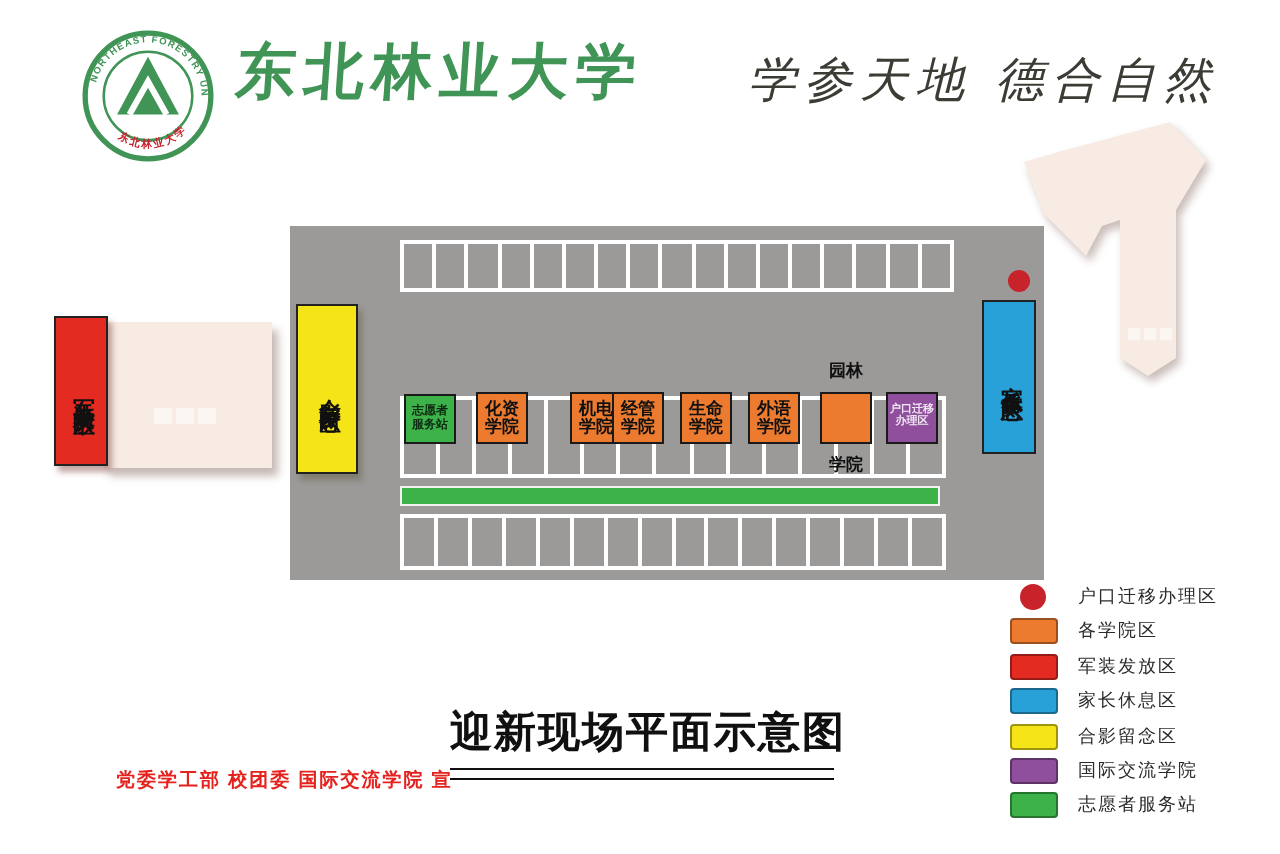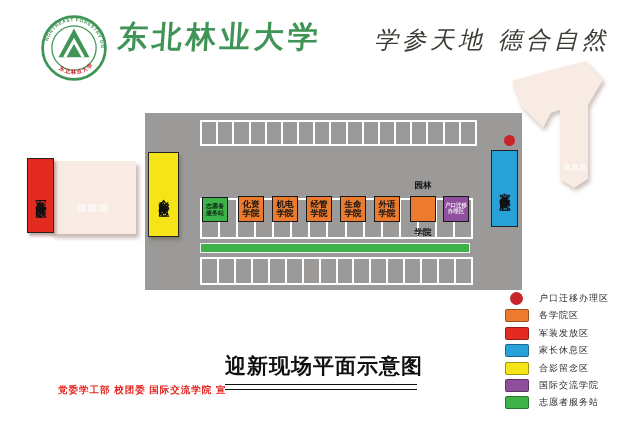--- a/index.html
+++ b/index.html
@@ -49,21 +49,21 @@
   .dot{position:absolute;left:359px;top:22px;width:11px;height:11px;border-radius:50%;
        background:#c8222a;}
 
   .booth{position:absolute;top:83px;width:26px;height:26px;box-sizing:border-box;
          border:1.5px solid #1a1a1a;display:flex;flex-direction:column;
          align-items:center;justify-content:center;text-align:center;}
   .booth .l1,.booth .l2{display:block;line-height:1.08;}
   .booth-orange{background:#ec7b2f;color:#111;font-weight:bold;font-size:8.5px;}
   .booth-green{background:#3cb249;color:#0e2a12;font-weight:bold;font-size:6px;top:84px;height:25px;}
   .booth-purple{background:#8f4f9c;color:#f0e6f2;font-weight:bold;font-size:5.5px;}
-  .b0{left:57px;} .b1{left:93px;} .b2{left:127px;} .b3{left:161px;}
+  .b0{left:57px;} .b1{left:93px;} .b2{left:140px;} .b3{left:161px;}
   .b4{left:195px;} .b5{left:229px;} .b6{left:265px;gap:38px;} .b7{left:298px;}
 
   
   .arrow-svg{position:absolute;left:495px;top:50px;width:120px;height:150px;
              filter:drop-shadow(2px 3px 2px rgba(120,90,80,.4));}
   .arrow-marks{left:69px;top:114px;}
   .arrow-wrap{position:absolute;left:495px;top:50px;width:120px;height:150px;}
   .arrow-wrap .faint-marks i{width:6px;height:6px;}
 
   

